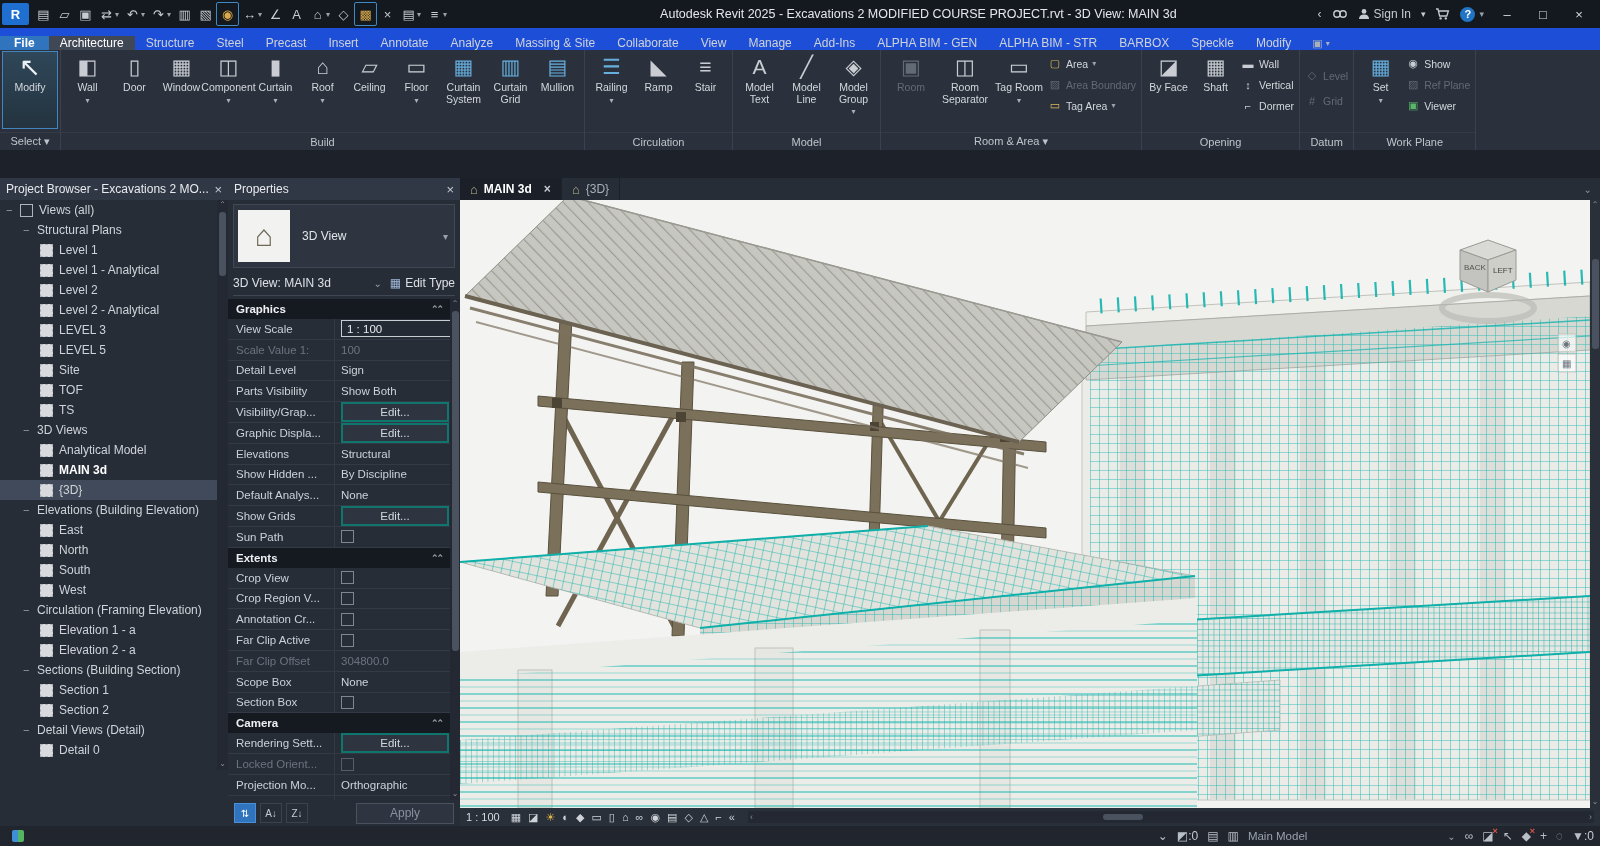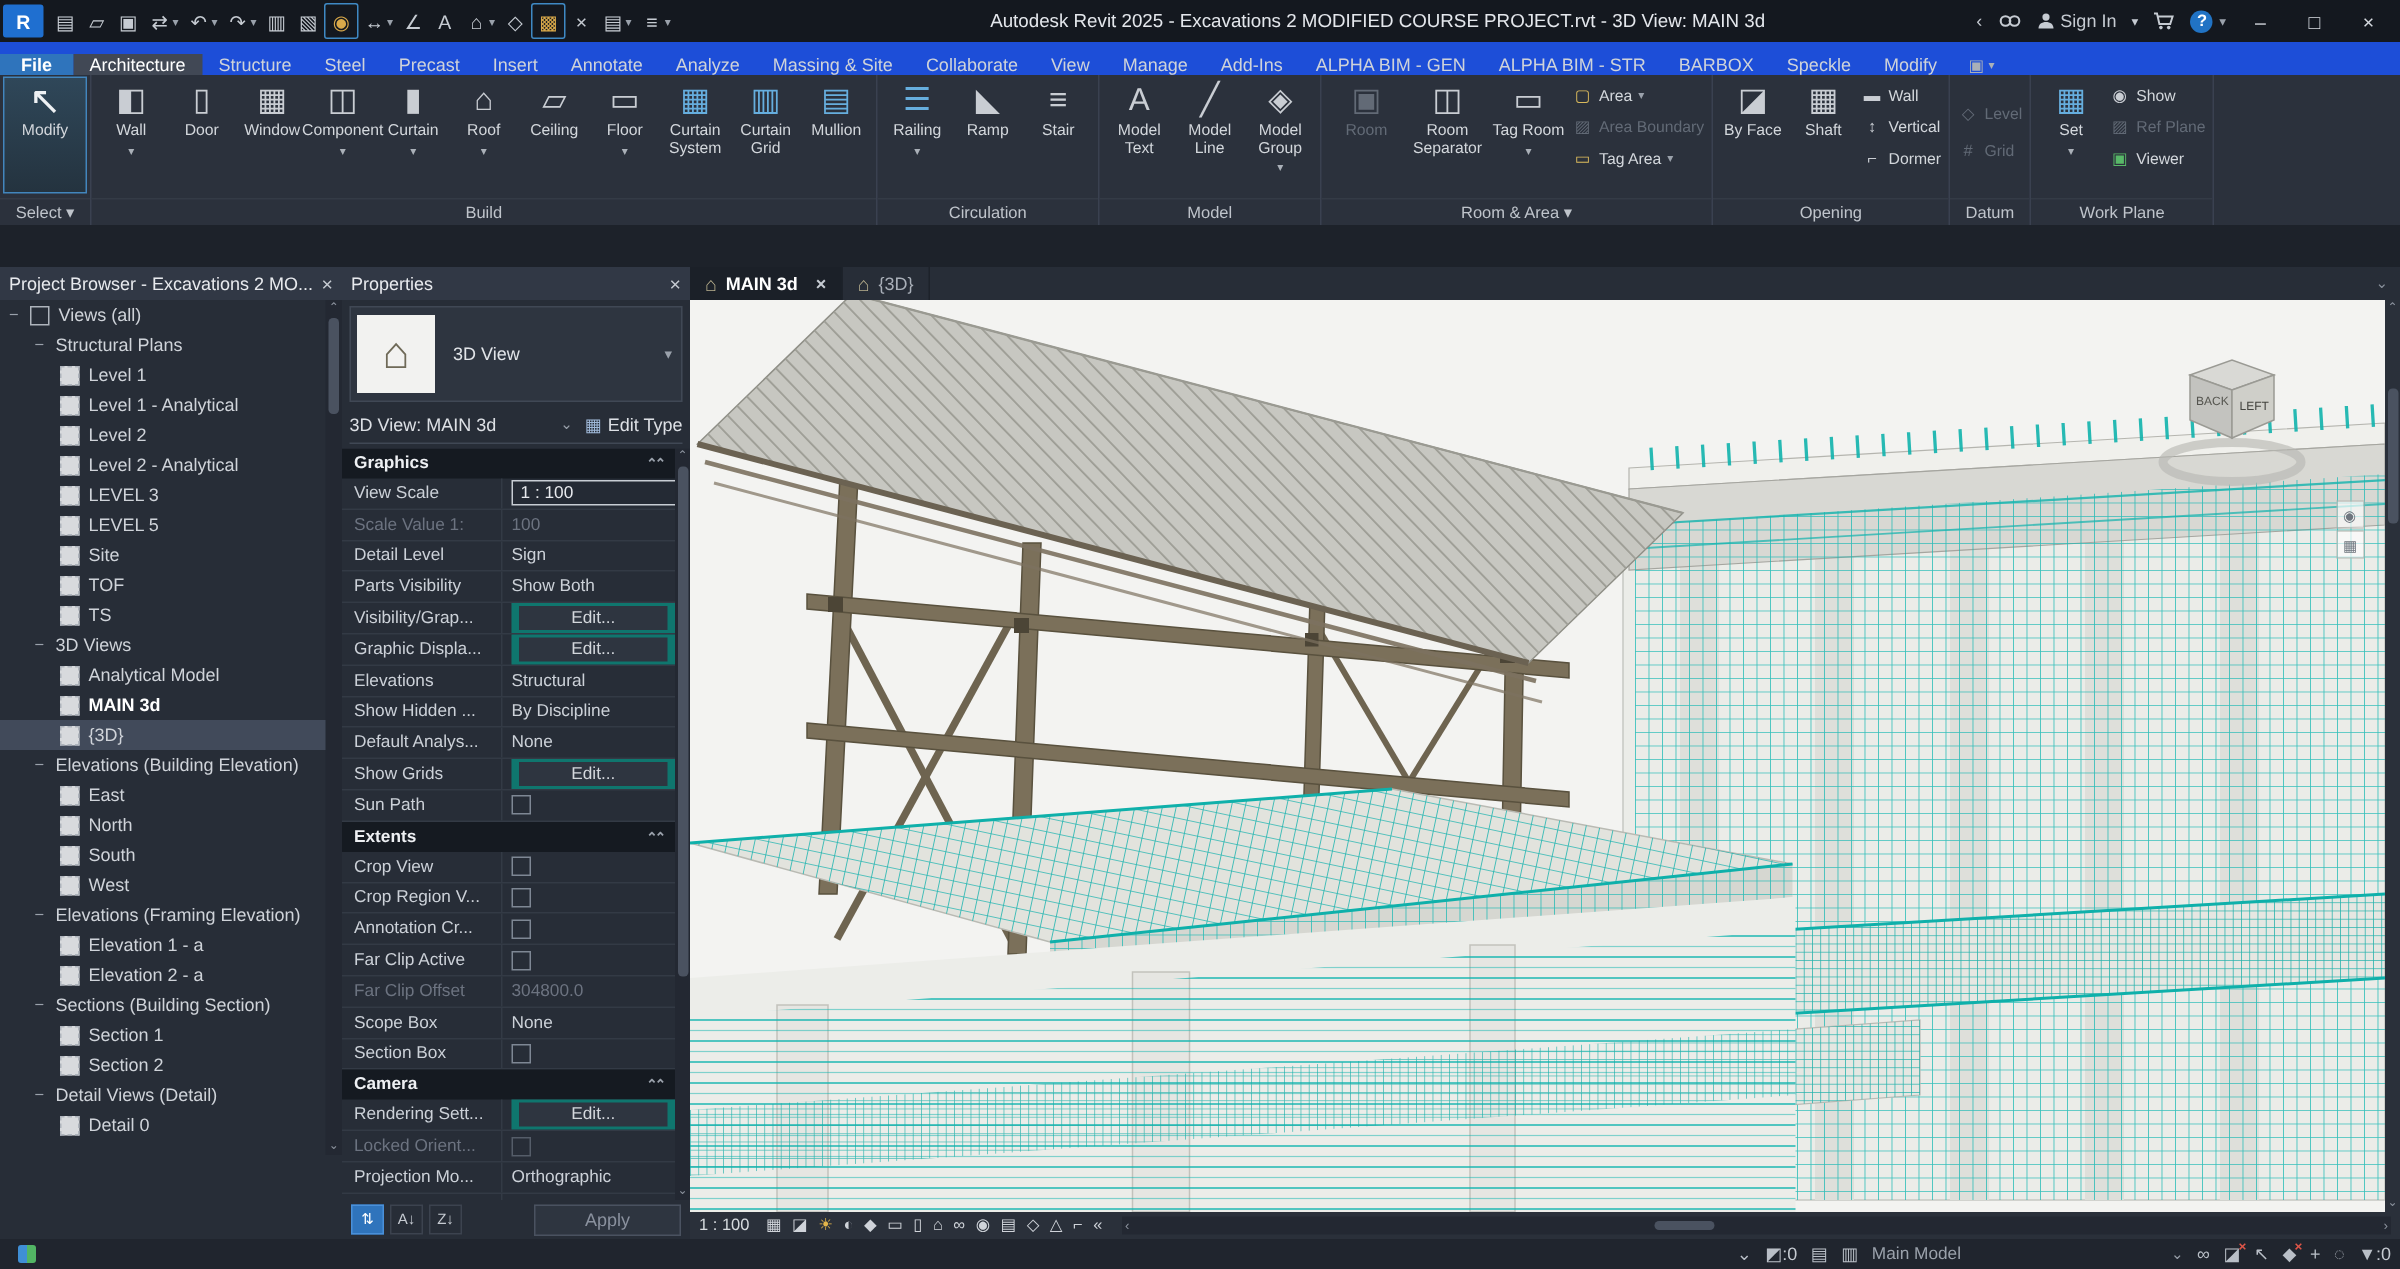--- a/index.html
+++ b/index.html
@@ -78,21 +78,21 @@
   #edit-type{display:flex;align-items:center;gap:4px;color:#dde0e5;}
   #edit-type .eticon{color:#9fb8d8;font-size:12px;}
   #prop-grid{flex:1;margin-top:3px;position:relative;overflow:hidden;padding-right:10px;}
   .prow{display:flex;align-items:center;height:19.8px;border-bottom:1px solid #333a45;font-size:11.5px;color:#ccd1d8;padding-left:8px;}
   .prow .plabel{flex:0 0 98px;white-space:nowrap;overflow:hidden;}
   .pcell{flex:1;align-self:stretch;display:flex;align-items:center;border-left:1px solid #333a45;padding-left:6px;overflow:hidden;white-space:nowrap;}
   .prow.k-header{background:#151a21;color:#eef0f3;font-weight:bold;border-bottom:none;height:20px;}
   .prow.k-header .plabel{flex:1;}
   .phdr-arrow{margin-left:auto;margin-right:8px;font-size:9px;color:#9aa1ab;letter-spacing:-2px;}
   .pinput{border:1px solid #c8cdd4;background:#242a34;padding:0 5px;height:15px;display:flex;align-items:center;min-width:100px;color:#e8eaee;}
-  .pedit{border:5px solid #0f766e;background:#2e3540;height:16px;display:flex;align-items:center;justify-content:center;width:104px;color:#d3d7dc;}
+  .pedit{border:2px solid #0f766e;background:#2e3540;height:16px;display:flex;align-items:center;justify-content:center;width:104px;color:#d3d7dc;}
   .pcheck{width:11px;height:11px;border:1px solid #7e8794;background:transparent;}
   .prow.f-disabled,.prow.f-disabled .pcell{color:#6c7380;}
   .prow.f-disabled .pcheck{border-color:#555d69;}
   #props-bottom{height:26px;display:flex;align-items:center;padding:0 6px;gap:4px;}
   .sortbtn{width:20px;height:18px;border:1px solid #3c434f;display:flex;align-items:center;justify-content:center;font-size:10px;color:#c6cbd2;}
   .sortbtn.on{background:#2f74bc;border-color:#4a90d9;color:#fff;}
   #apply-btn{margin-left:auto;width:96px;height:19px;border:1px solid #4a5260;background:#2e3540;color:#8a919e;font-size:12px;display:flex;align-items:center;justify-content:center;}
   .gscroll{position:absolute;right:0;top:0;width:10px;height:100%;background:#232832;display:flex;flex-direction:column;align-items:center;font-size:8px;color:#8a919c;}
   
   #viewport{left:460px;top:178px;width:1140px;height:648px;background:#272d37;}
@@ -704,21 +704,21 @@
 
         <div class="trow" style="--d: 2;">
 
           <span class="tbox"></span>
           <span>West</span>
         </div>
 
         <div class="trow" style="--d: 1;">
           <span class="texp">−</span>
 
-          <span>Elevations (Framing Elevation)</span>
+          <span>Circulation (Framing Elevation)</span>
         </div>
 
         <div class="trow" style="--d: 2;">
 
           <span class="tbox"></span>
           <span>Elevation 1 - a</span>
         </div>
 
         <div class="trow" style="--d: 2;">
 

